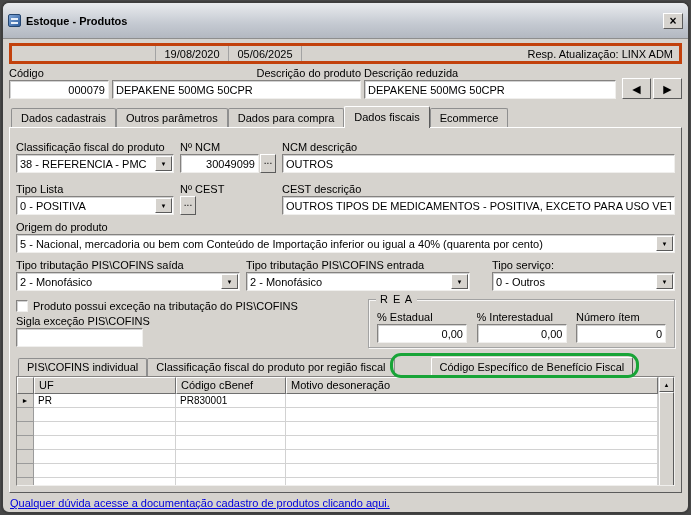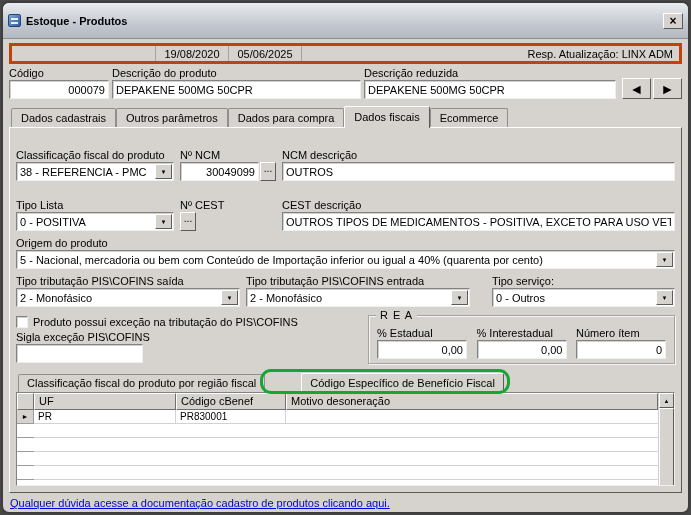--- a/index.html
+++ b/index.html
@@ -15,30 +15,30 @@
 .header-row{flex:none;height:21px;display:flex;border:3px solid #c2410c;background:#d6d3ce;}
 .header-spacer{width:144px;border-right:1px solid #a3a3a3;}
 .date-box{width:73px;border-right:1px solid #a3a3a3;display:flex;align-items:center;justify-content:center;}
 .resp-box{flex:1;display:flex;align-items:center;justify-content:flex-end;padding-right:6px;}
 .prod-row{flex:none;display:flex;gap:3px;margin-top:3px;align-items:flex-end;}
 .field{display:flex;flex-direction:column;min-width:0;}
 .field-label{height:13px;line-height:13px;white-space:nowrap;overflow:hidden;}
 .tb{height:19px;width:100%;background:#fff;border:1px solid;border-color:#848280 #f0efed #f0efed #848280;box-shadow:inset 1px 1px 0 rgba(0,0,0,.18);padding:0 3px;font:inherit;color:#000;outline:none;}
 .tb.right{text-align:right;}
 .w-codigo{width:100px;flex:none;}
-.w-desc{width:249px;flex:none;}
+.w-desc{width:249px;flex:none;align-items:flex-end;}
 .w-flex{flex:1;min-width:0;}
 .w-sigla{width:127px;}
 .nav-btns{display:flex;gap:2px;padding-left:3px;flex:none;}
 .nav-btn{width:29px;height:21px;background:#d6d3ce;border:1px solid;border-color:#ffffff #5b5b5b #5b5b5b #ffffff;display:flex;align-items:center;justify-content:center;font-size:14px;line-height:1;}
 .tabs{flex:none;display:flex;align-items:flex-end;margin-top:7px;padding-left:2px;position:relative;z-index:3;}
 .tab{height:19px;line-height:18px;padding:0 9px;background:#d6d3ce;border:1px solid #8f8f8f;border-bottom:none;border-radius:2px 2px 0 0;white-space:nowrap;}
 .tab.active{height:22px;line-height:21px;margin-bottom:-1px;border-color:#ffffff #5b5b5b #d6d3ce #ffffff;}
 .tab-panel{flex:1;min-height:0;display:flex;flex-direction:column;background:#d6d3ce;border:1px solid;border-color:#ffffff #5b5b5b #5b5b5b #ffffff;padding:3px 6px 6px;position:relative;z-index:2;}
-.frow{flex:none;display:flex;gap:6px;align-items:flex-end;margin-top:18px;}
+.frow{flex:none;display:flex;gap:6px;align-items:flex-end;margin-top:10px;}
 .mt6{margin-top:6px;}
 .combo{height:19px;background:#fff;border:1px solid;border-color:#848280 #f0efed #f0efed #848280;box-shadow:inset 1px 1px 0 rgba(0,0,0,.18);display:flex;align-items:stretch;min-width:0;}
 .combo-text{flex:1;min-width:0;padding:0 3px;white-space:nowrap;overflow:hidden;display:flex;align-items:center;}
 .combo-arrow{flex:none;width:17px;margin:1px;background:#d6d3ce;border:1px solid;border-color:#ffffff #5b5b5b #5b5b5b #ffffff;display:flex;align-items:center;justify-content:center;font-size:6px;}
 .with-btn{display:flex;gap:1px;align-items:stretch;}
 .dots-btn{flex:none;width:16px;height:19px;background:#d6d3ce;border:1px solid;border-color:#ffffff #5b5b5b #5b5b5b #ffffff;font-size:10px;line-height:11px;text-align:center;}
 .w-combo1{width:158px;flex:none;}
 .w-ncm{width:96px;flex:none;}
 .w-num{width:79px;}
 .w-combo2{width:224px;flex:none;}
@@ -57,21 +57,21 @@
 .subtab-wrap{position:relative;display:flex;align-items:flex-end;}
 .ring{position:absolute;left:-5px;top:-4px;right:-6px;bottom:-2px;border:3px solid #18a437;border-radius:11px;pointer-events:none;z-index:6;}
 .grid-wrap{flex:1;min-height:0;display:flex;border:1px solid;border-color:#848280 #f0efed #f0efed #848280;background:#fff;overflow:hidden;position:relative;z-index:1;}
 .grid{flex:1;min-width:0;display:flex;flex-direction:column;overflow:hidden;background:#fff;}
 .grid-header{flex:none;display:flex;height:17px;}
 .gh{background:#d6d3ce;border:1px solid;border-color:#ffffff #6f6f6f #6f6f6f #ffffff;padding:1px 4px 0;white-space:nowrap;overflow:hidden;}
 .col-sel{width:17px;flex:none;}
 .col-uf{width:142px;flex:none;}
 .col-cb{width:110px;flex:none;}
 .col-mo{flex:1;min-width:0;}
-.grid-row{flex:none;display:flex;height:14px;align-items:flex-end;}
+.grid-row{flex:none;display:flex;height:14px;}
 .gc{border-right:1px solid #d2d2d2;border-bottom:1px solid #d2d2d2;padding:0 4px;white-space:nowrap;overflow:hidden;line-height:13px;font-size:10px;}
 .gc.col-sel{background:#d6d3ce;border-right:1px solid #9b9b9b;border-bottom:1px solid #9b9b9b;display:flex;align-items:center;justify-content:center;font-size:7px;padding:0;}
 .scrollbar{flex:none;width:16px;display:flex;flex-direction:column;background:#eeebe7;border-left:1px solid #cfcfcf;}
 .scroll-btn{flex:none;height:15px;background:#d6d3ce;border:1px solid;border-color:#ffffff #5b5b5b #5b5b5b #ffffff;display:flex;align-items:center;justify-content:center;font-size:6px;}
 .scroll-track{flex:1;position:relative;}
 .scroll-thumb{position:absolute;left:0;right:0;top:0;height:104px;background:#d6d3ce;border:1px solid;border-color:#ffffff #5b5b5b #5b5b5b #ffffff;}
 .footer{flex:none;padding:4px 1px 0;}
 .footer-link{color:#0000dd;text-decoration:underline;cursor:pointer;white-space:nowrap;}
 </style>
 </head>
@@ -234,20 +234,21 @@
             <input class="tb right" value="0,00" style="">
           </div>
           <div class="gb-field field">
             <span class="field-label">Número ítem</span>
             <input class="tb right" value="0" style="">
           </div>
         </div>
       </div>
 
       <div class="subtabs">
+        <div class="subtab">PIS\COFINS individual</div>
         <div class="subtab">Classificação fiscal do produto por região fiscal</div>
         <div class="subtab-wrap">
           <div class="subtab active">Código Específico de Benefício Fiscal</div>
           <div class="ring"></div>
         </div>
       </div>
 
       <div class="grid-wrap">
         <div class="grid">
           <div class="grid-header">

